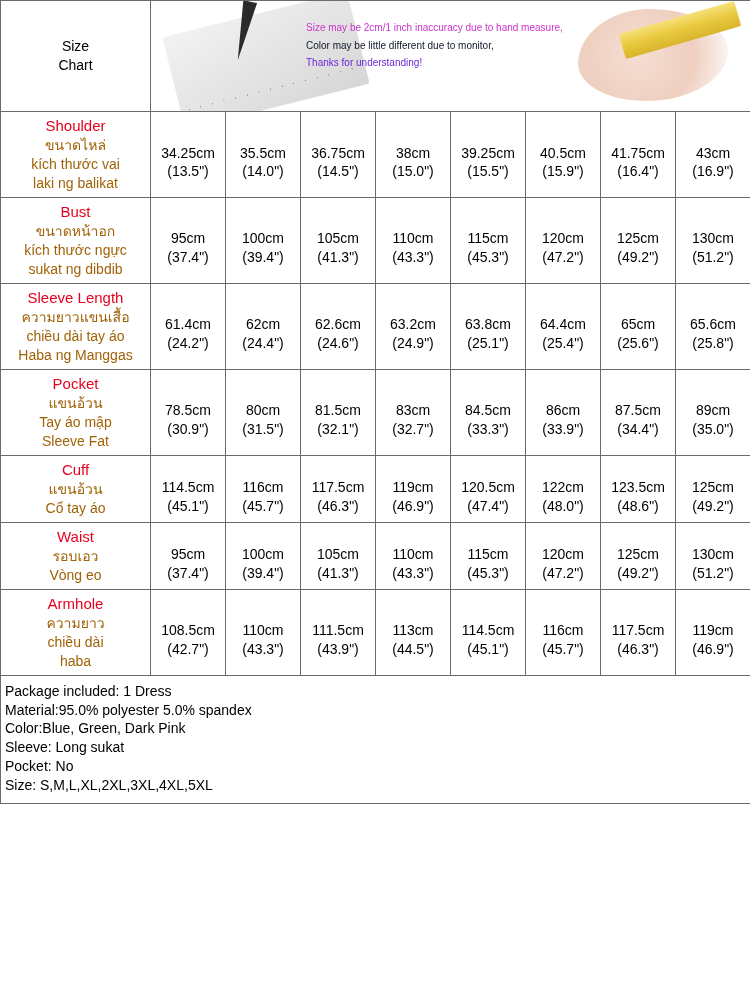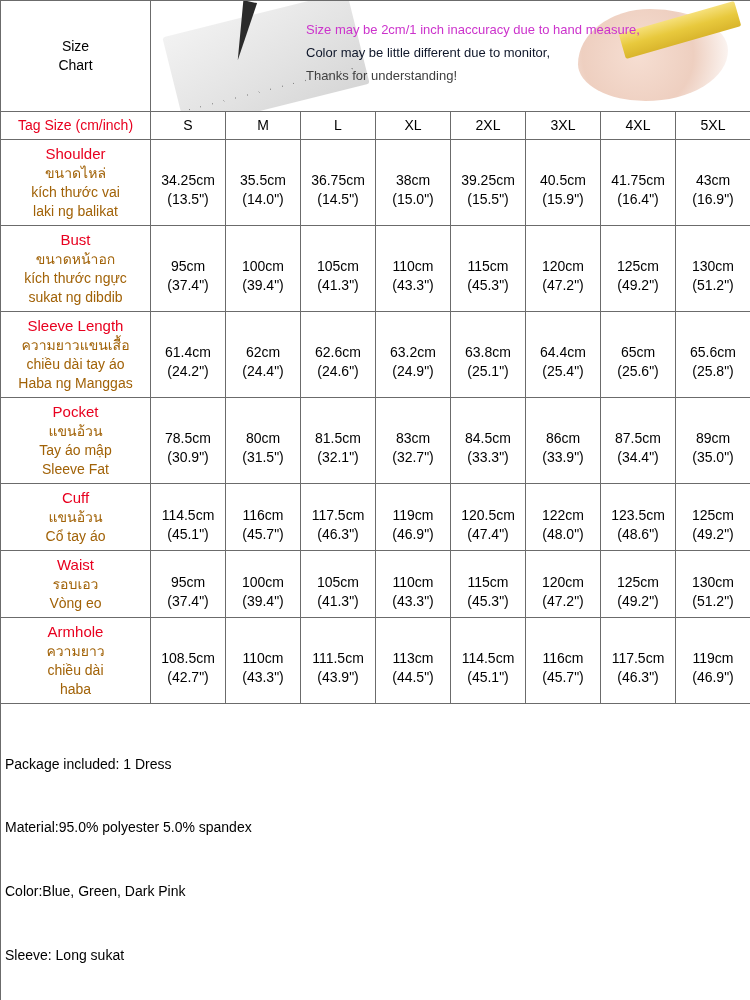--- a/index.html
+++ b/index.html
@@ -53,21 +53,21 @@
   }
   .note-wrap {
     position: absolute;
     left: 155px;
     top: 18px;
     text-align: left;
     z-index: 3;
   }
   .note-line {
     color: #cc33cc;
-    font-size: 13px;
+    font-size: 10px;
     line-height: 1.75;
     white-space: nowrap;
   }
   
   .deco-ruler {
     position: absolute;
     left: 20px;
     top: 12px;
     width: 190px;
     height: 95px;
@@ -149,21 +149,21 @@
   .val .cm { display: block; margin-top: 16px; }
   .val .inch { display: block; }
 
   
   .footer-cell {
     text-align: left !important;
     padding: 6px 4px 8px 4px !important;
     font-size: 14.5px;
     line-height: 1.6;
   }
-  .footer-cell div { white-space: nowrap; margin-top: 45px; }
+  .footer-cell div { white-space: nowrap; }
 </style>
 </head>
 <body>
 
 <div class="page">
   <table class="size-chart">
     <colgroup>
       <col class="c-label">
       <col class="c-size">
         <col class="c-size">
@@ -181,34 +181,23 @@
             <div>Chart</div>
           </td>
           <td class="hdr-note" colspan="8">
             <div class="deco-ruler"></div>
             <div class="deco-pen"></div>
             <div class="deco-hand"></div>
             <div class="deco-tape"></div>
             <div class="note-wrap">
               <div class="note-line" style="color: rgb(204, 51, 204);">Size may be 2cm/1 inch inaccuracy due to hand measure,</div>
               <div class="note-line" style="color: #0f172a;">Color may be little different due to monitor,</div>
-              <div class="note-line" style="color: #404040;">Thanks for understanding!</div>
+              <div class="note-line" style="color: #6d28d9;">Thanks for understanding!</div>
             </div>
           </td>
-        </tr>
-        <tr>
-          <td class="tag-size-label">Tag Size (cm/inch)</td>
-          <td class="tag-size-cell">S</td>
-          <td class="tag-size-cell">M</td>
-          <td class="tag-size-cell">L</td>
-          <td class="tag-size-cell">XL</td>
-          <td class="tag-size-cell">2XL</td>
-          <td class="tag-size-cell">3XL</td>
-          <td class="tag-size-cell">4XL</td>
-          <td class="tag-size-cell">5XL</td>
         </tr>
         <tr>
           <td class="meas-label">
             <span class="en">Shoulder</span>
             <span class="alt">ขนาดไหล่</span>
             <span class="alt">kích thước vai</span>
             <span class="alt">laki ng balikat</span>
           </td>
           <td class="val">
             <span class="cm">34.25cm</span>

